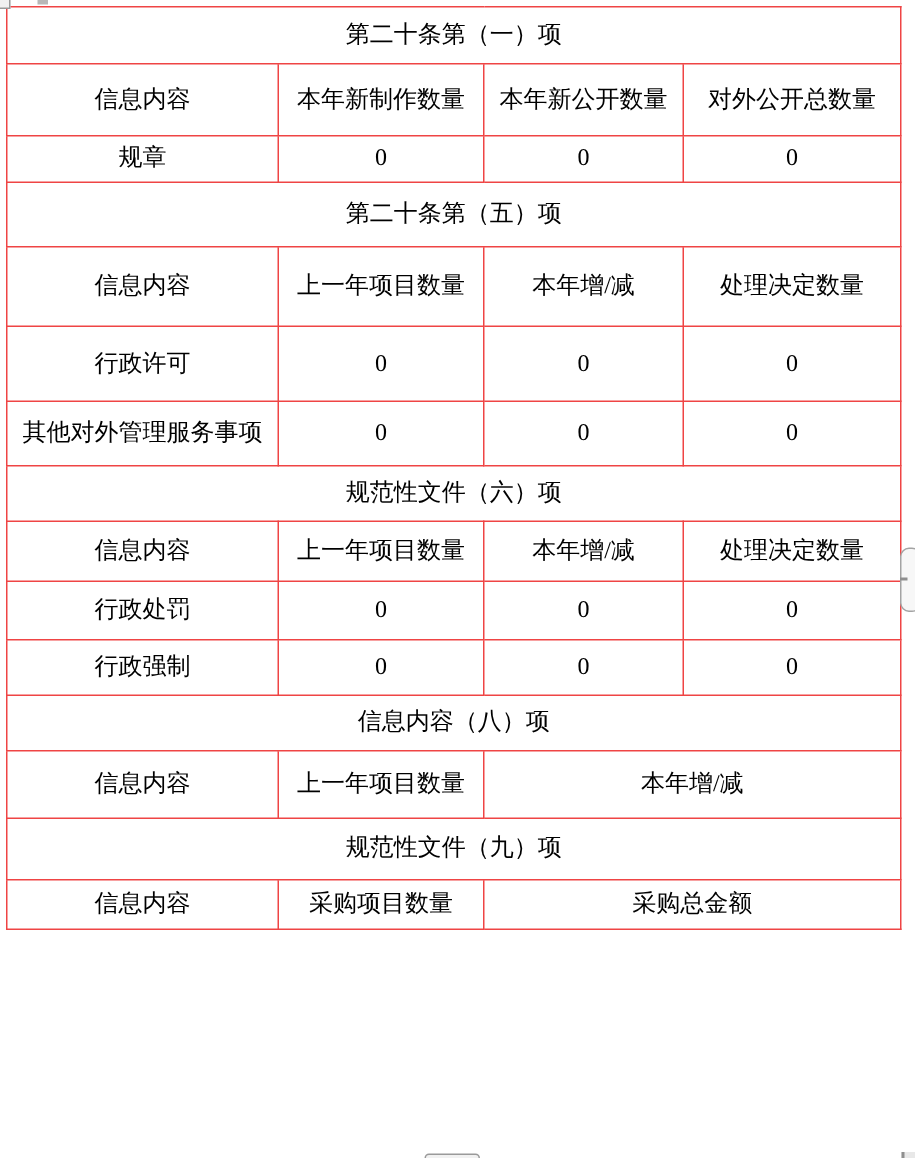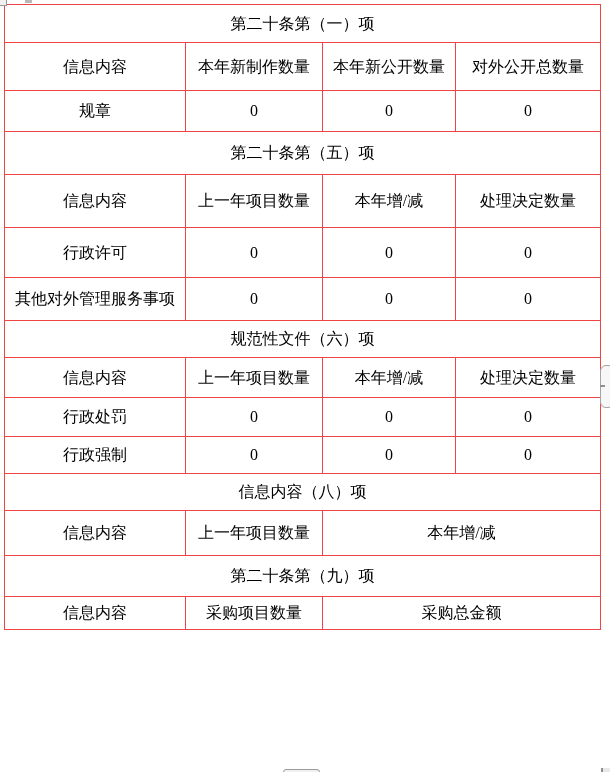--- a/index.html
+++ b/index.html
@@ -86,21 +86,21 @@
   <tbody>
       <tr class="title-row" style="height:38px">
     <td colspan="4">第二十条第（一）项</td>
   </tr>
   <tr style="height:48px">
     <td>信息内容</td>
     <td>本年新制作数量</td>
     <td>本年新公开数量</td>
     <td>对外公开总数量</td>
   </tr>
-  <tr style="height:41px">
+  <tr style="height:31px">
     <td>规章</td>
     <td class="num-cell">0</td>
     <td class="num-cell">0</td>
     <td class="num-cell">0</td>
   </tr>
 
   <tr class="title-row" style="height:43px">
     <td colspan="4">第二十条第（五）项</td>
   </tr>
   <tr style="height:53px">
@@ -147,21 +147,21 @@
   <tr class="title-row" style="height:37px">
     <td colspan="4">信息内容（八）项</td>
   </tr>
   <tr style="height:45px">
     <td>信息内容</td>
     <td>上一年项目数量</td>
     <td colspan="2">本年增/减</td>
   </tr>
 
   <tr class="title-row" style="height:41px">
-    <td colspan="4">第二十条第（九）项</td>
+    <td colspan="4">规范性文件（九）项</td>
   </tr>
   <tr style="height:33px">
     <td>信息内容</td>
     <td>采购项目数量</td>
     <td colspan="2">采购总金额</td>
   </tr>
 </tbody>
   </table>
 
 <div class="corner-tl"></div>

